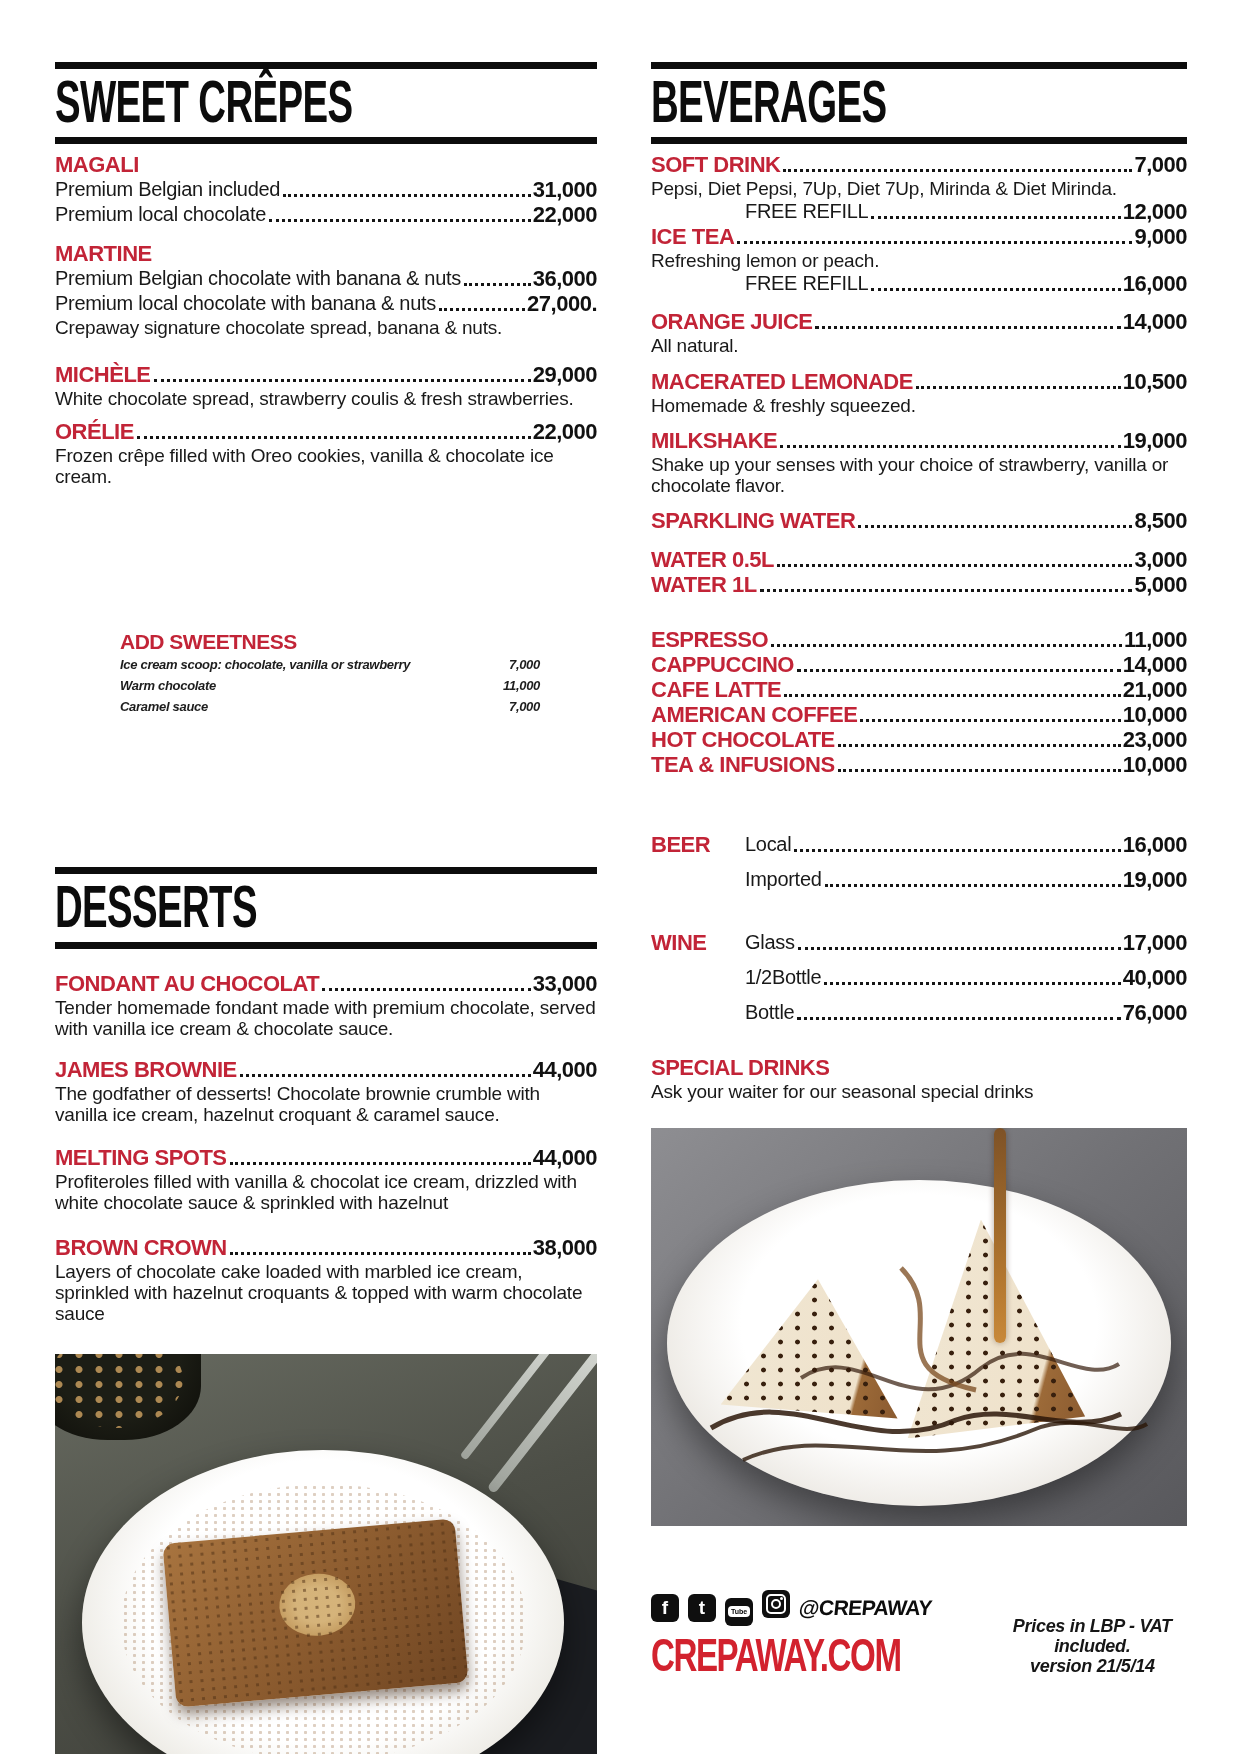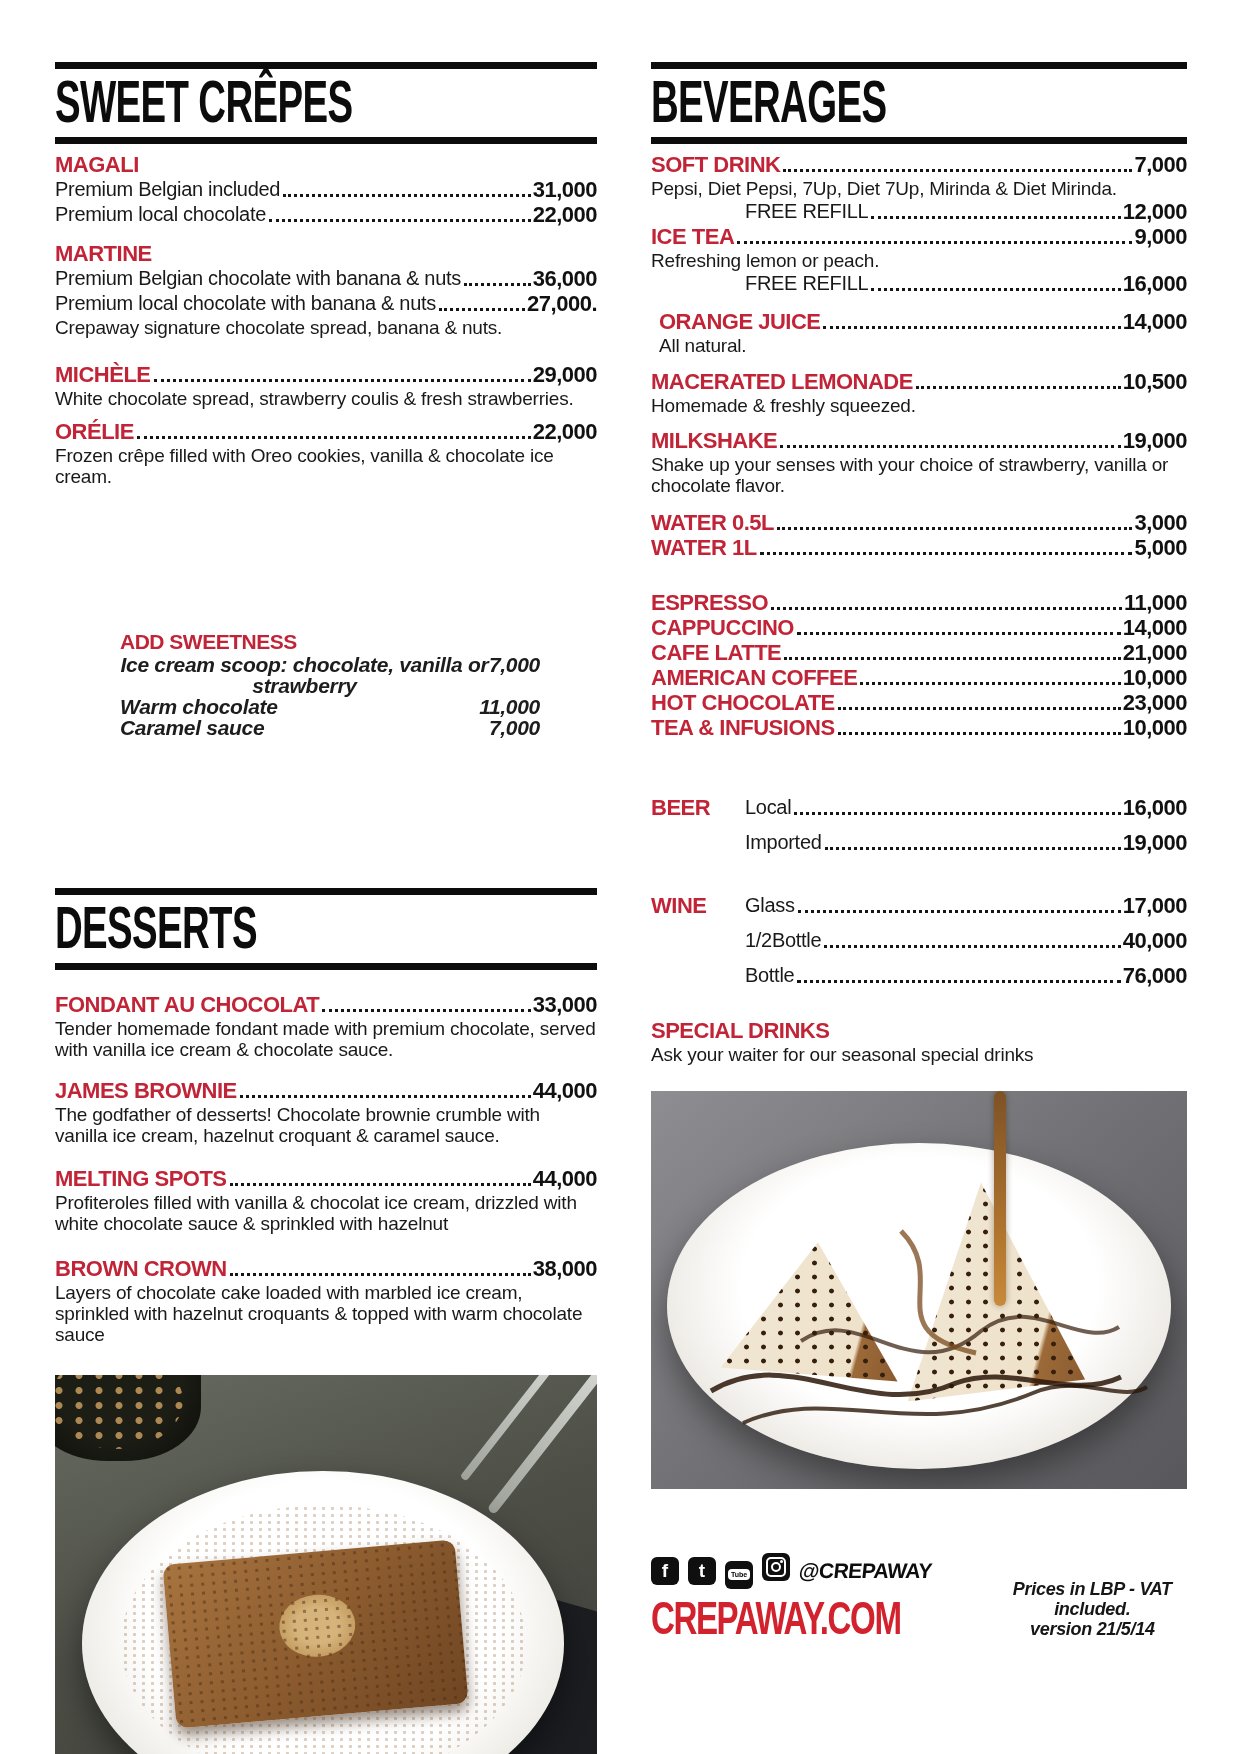--- a/index.html
+++ b/index.html
@@ -29,21 +29,21 @@
   .head{line-height:25px;}
   .desc{font-size:19px;line-height:21px;letter-spacing:-0.2px;color:#191919;margin-top:1px;}
   .btext,.stext,.gtext{font-size:20px;letter-spacing:-0.3px;color:#191919;line-height:25px;white-space:nowrap;}
   .brow{line-height:25px;}
   .subrow{padding-left:94px;line-height:25px;}
 
   
   .addon{margin-left:65px;width:420px;}
   .addon-title{font-size:21px;}
   .arow{display:flex;justify-content:space-between;align-items:baseline;line-height:21px;}
-  .atext,.aprice{font-size:21px;font-weight:700;font-style:italic;color:#1d1d1d;letter-spacing:-0.3px;text-align:center;}
+  .atext,.aprice{font-size:13px;font-weight:700;font-style:italic;color:#1d1d1d;letter-spacing:-0.3px;text-align:center;}
 
   
   .group{display:flex;}
   .glabel{width:94px;flex:0 0 94px;}
   .grows{flex:1;}
   .grow{margin-bottom:10px;}
   .grow:last-child{margin-bottom:0;}
 
   
   .photo{position:relative;overflow:hidden;}
@@ -238,21 +238,21 @@
               <span class="leader"></span>
               <span class="price">9,000</span>
             </div>
             <div class="desc">Refreshing lemon or peach.</div>
             <div class="row subrow">
               <span class="stext">FREE REFILL</span>
               <span class="leader"></span>
               <span class="price">16,000</span>
             </div>
           </div>
-          <div class="block entry" style="margin-top: 13px; margin-left: 8px;">
+          <div class="block entry" style="margin-top: 13px;">
             <div class="row head">
               <span class="iname">ORANGE JUICE</span>
               <span class="leader"></span>
               <span class="price">14,000</span>
             </div>
             <div class="desc">All natural.</div>
           </div>
           <div class="block entry" style="margin-top: 13px;">
             <div class="row head">
               <span class="iname">MACERATED LEMONADE</span>
@@ -261,20 +261,27 @@
             </div>
             <div class="desc">Homemade &amp; freshly squeezed.</div>
           </div>
           <div class="block entry" style="margin-top: 12px;">
             <div class="row head">
               <span class="iname">MILKSHAKE</span>
               <span class="leader"></span>
               <span class="price">19,000</span>
             </div>
             <div class="desc">Shake up your senses with your choice of strawberry, vanilla or chocolate flavor.</div>
+          </div>
+          <div class="block entry" style="margin-top: 12px;">
+            <div class="row head">
+              <span class="iname">SPARKLING WATER</span>
+              <span class="leader"></span>
+              <span class="price">8,500</span>
+            </div>
           </div>
           <div class="block entry" style="margin-top: 14px;">
             <div class="row head">
               <span class="iname">WATER 0.5L</span>
               <span class="leader"></span>
               <span class="price">3,000</span>
             </div>
           </div>
           <div class="block entry" style="margin-top: 0px;">
             <div class="row head">

